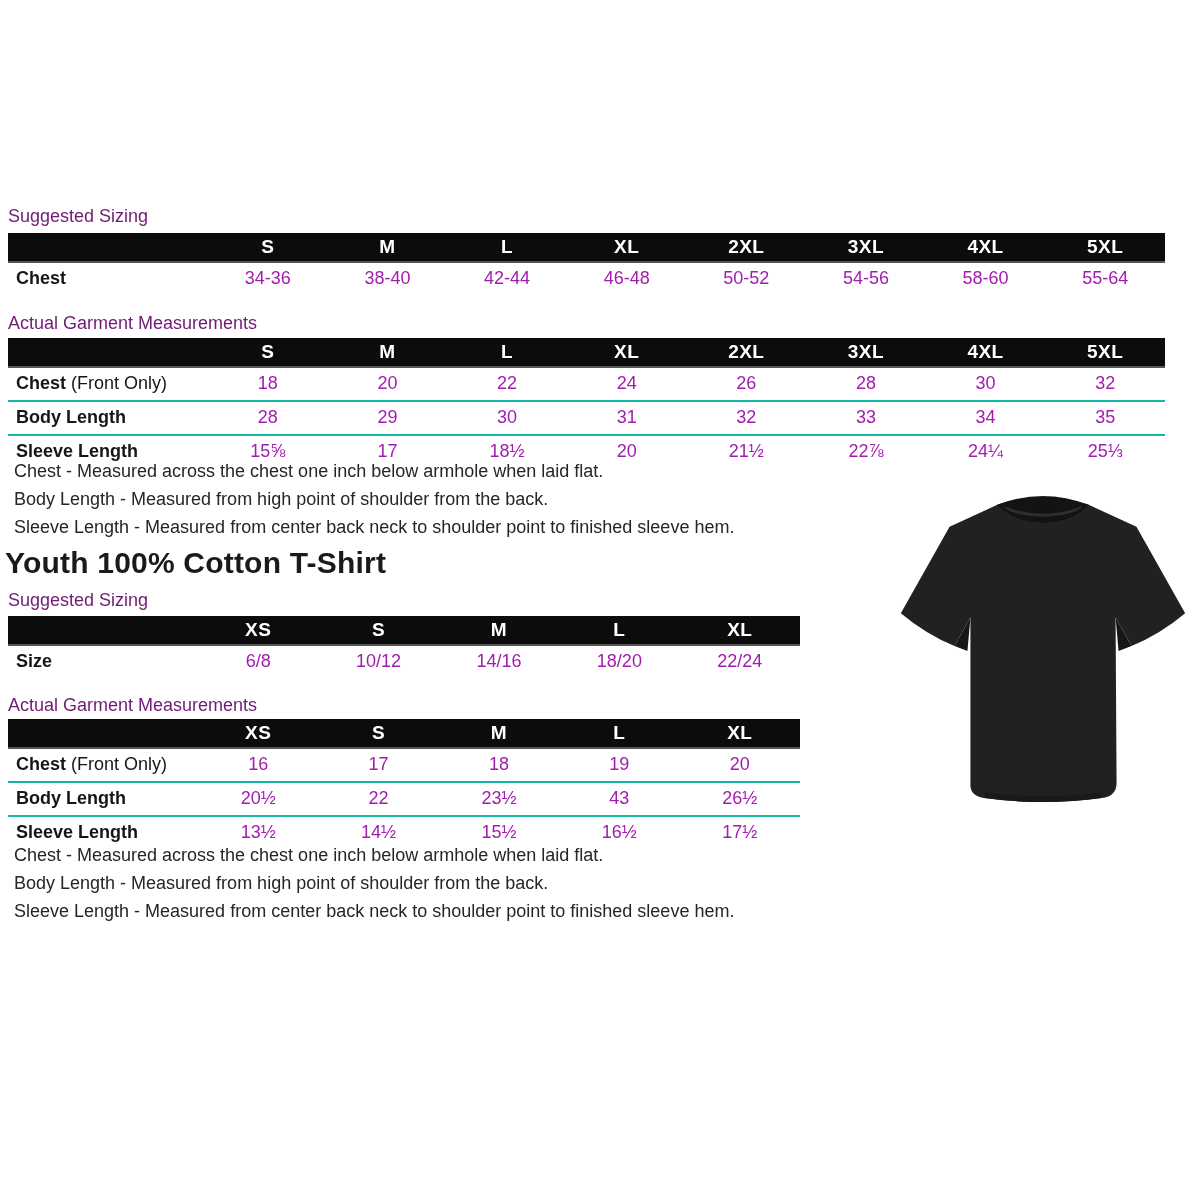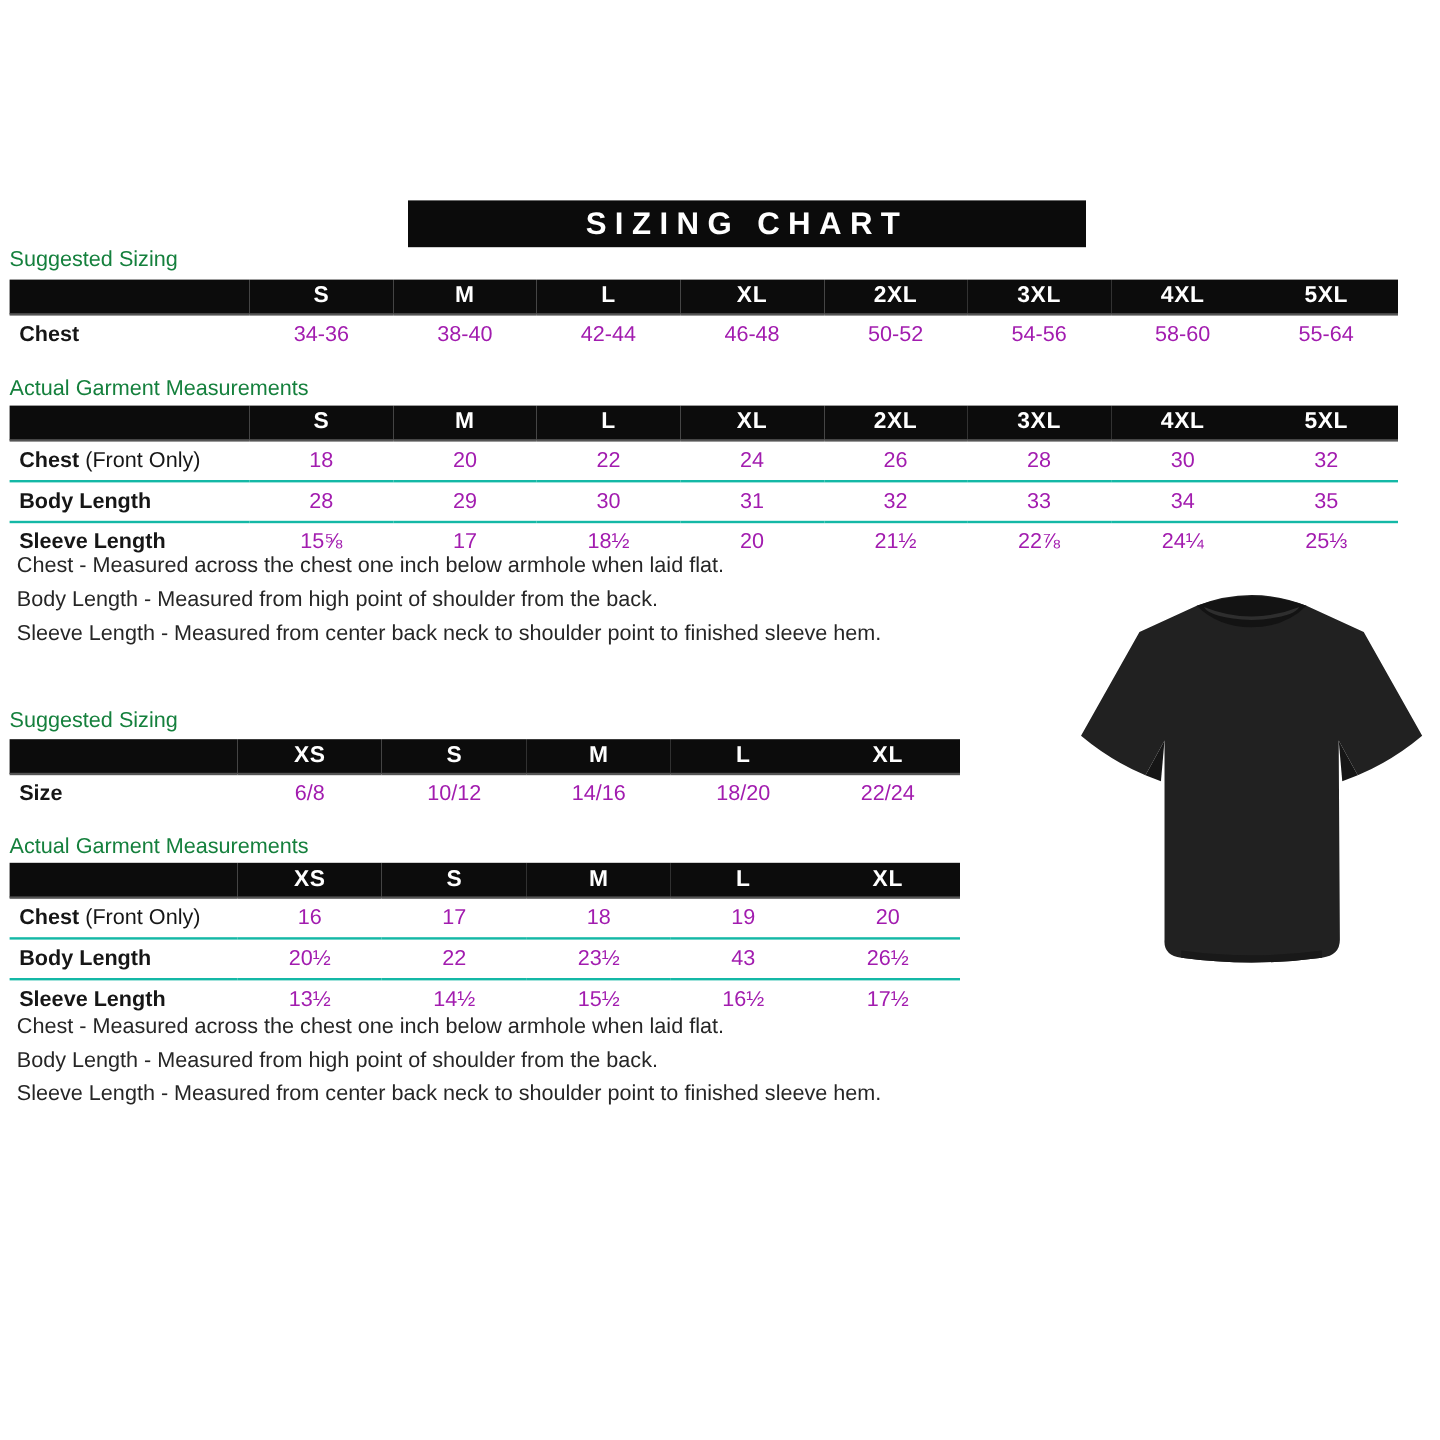--- a/index.html
+++ b/index.html
@@ -5,21 +5,21 @@
   html,body{margin:0;padding:0;background:#fff;}
   body{font-family:"Liberation Sans",sans-serif;color:#1a1a1a;}
   .page{position:relative;width:1200px;height:1200px;background:#fff;overflow:hidden;}
   .abs{position:absolute;}
 
   .main-title{left:14px;top:162px;font-size:29px;font-weight:400;letter-spacing:.3px;
     -webkit-text-stroke:.4px #1a1a1a;}
   .banner{left:340px;top:167px;width:565px;height:39px;background:#0b0b0b;color:#fff;
     display:flex;align-items:center;justify-content:center;font-size:26px;font-weight:700;
     letter-spacing:7px;}
-  .section-label{font-size:18px;color:#15803d;}
+  .section-label{font-size:18px;color:#701a75;}
   .youth-title{left:5px;top:546px;font-size:30px;font-weight:700;letter-spacing:.2px;}
 
   table.sz{border-collapse:collapse;table-layout:fixed;}
   table.sz thead th{background:#0c0c0c;color:#fff;font-size:19px;font-weight:700;
     height:28px;padding:0;text-align:center;letter-spacing:.5px;}
   table.sz td{text-align:center;font-size:18px;color:#a21caf;padding:5px 0 6px 0;}
   table.sz td.lbl{text-align:left;padding-left:8px;font-weight:700;color:#161616;white-space:nowrap;}
   table.sz td.lbl .sfx{font-weight:400;}
   table.sz tbody tr{border-top:2px solid #14b8a6;}
   table.sz tbody tr:first-child{border-top:2px solid #555;margin-left:42px;}
@@ -38,21 +38,20 @@
   .lbl-sug2{left:8px;top:590px;}
   .lbl-act2{left:8px;top:695px;}
 
   .tshirt{left:893px;top:477px;width:300px;height:338px;}
 </style>
 </head>
 <body>
 
 <div class="page">
 
-  <div class="abs banner">SIZING CHART</div>
 
   <div class="abs section-label lbl-sug1">Suggested Sizing</div>
 
   <table class="sz abs t-adult">
     <colgroup>
         <col style="width:200px">
         <col span="8">
       </colgroup>
     <thead>
       <tr>
@@ -138,20 +137,21 @@
       </tr>
     </tbody>
   </table>
 
   <div class="abs notes notes-adult">
     <div class="note">Chest - Measured across the chest one inch below armhole when laid flat.</div>
     <div class="note">Body Length - Measured from high point of shoulder from the back.</div>
     <div class="note">Sleeve Length - Measured from center back neck to shoulder point to finished sleeve hem.</div>
   </div>
 
+  <div class="abs youth-title">Youth 100% Cotton T-Shirt</div>
 
   <div class="abs section-label lbl-sug2">Suggested Sizing</div>
 
   <table class="sz abs t-youth">
     <colgroup>
         <col style="width:190px">
         <col span="5">
       </colgroup>
     <thead>
       <tr>

